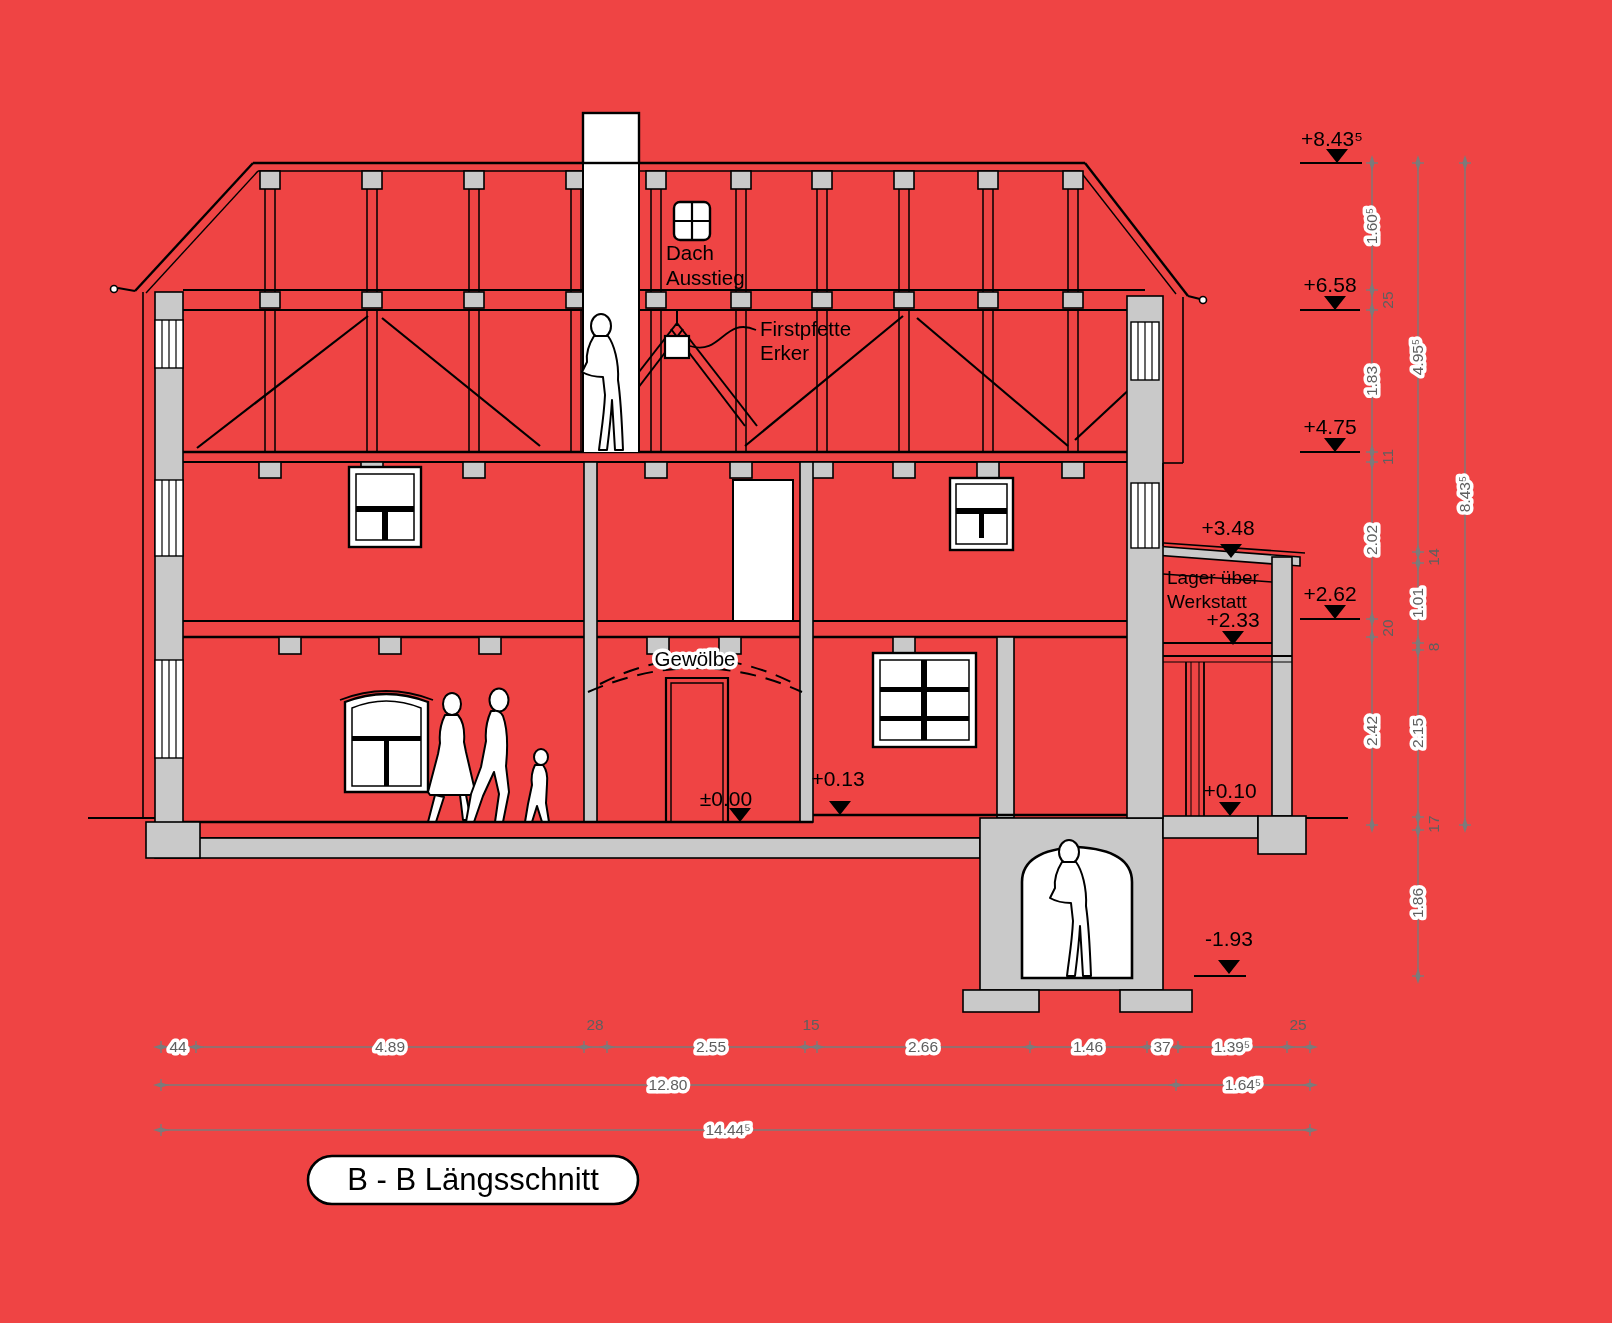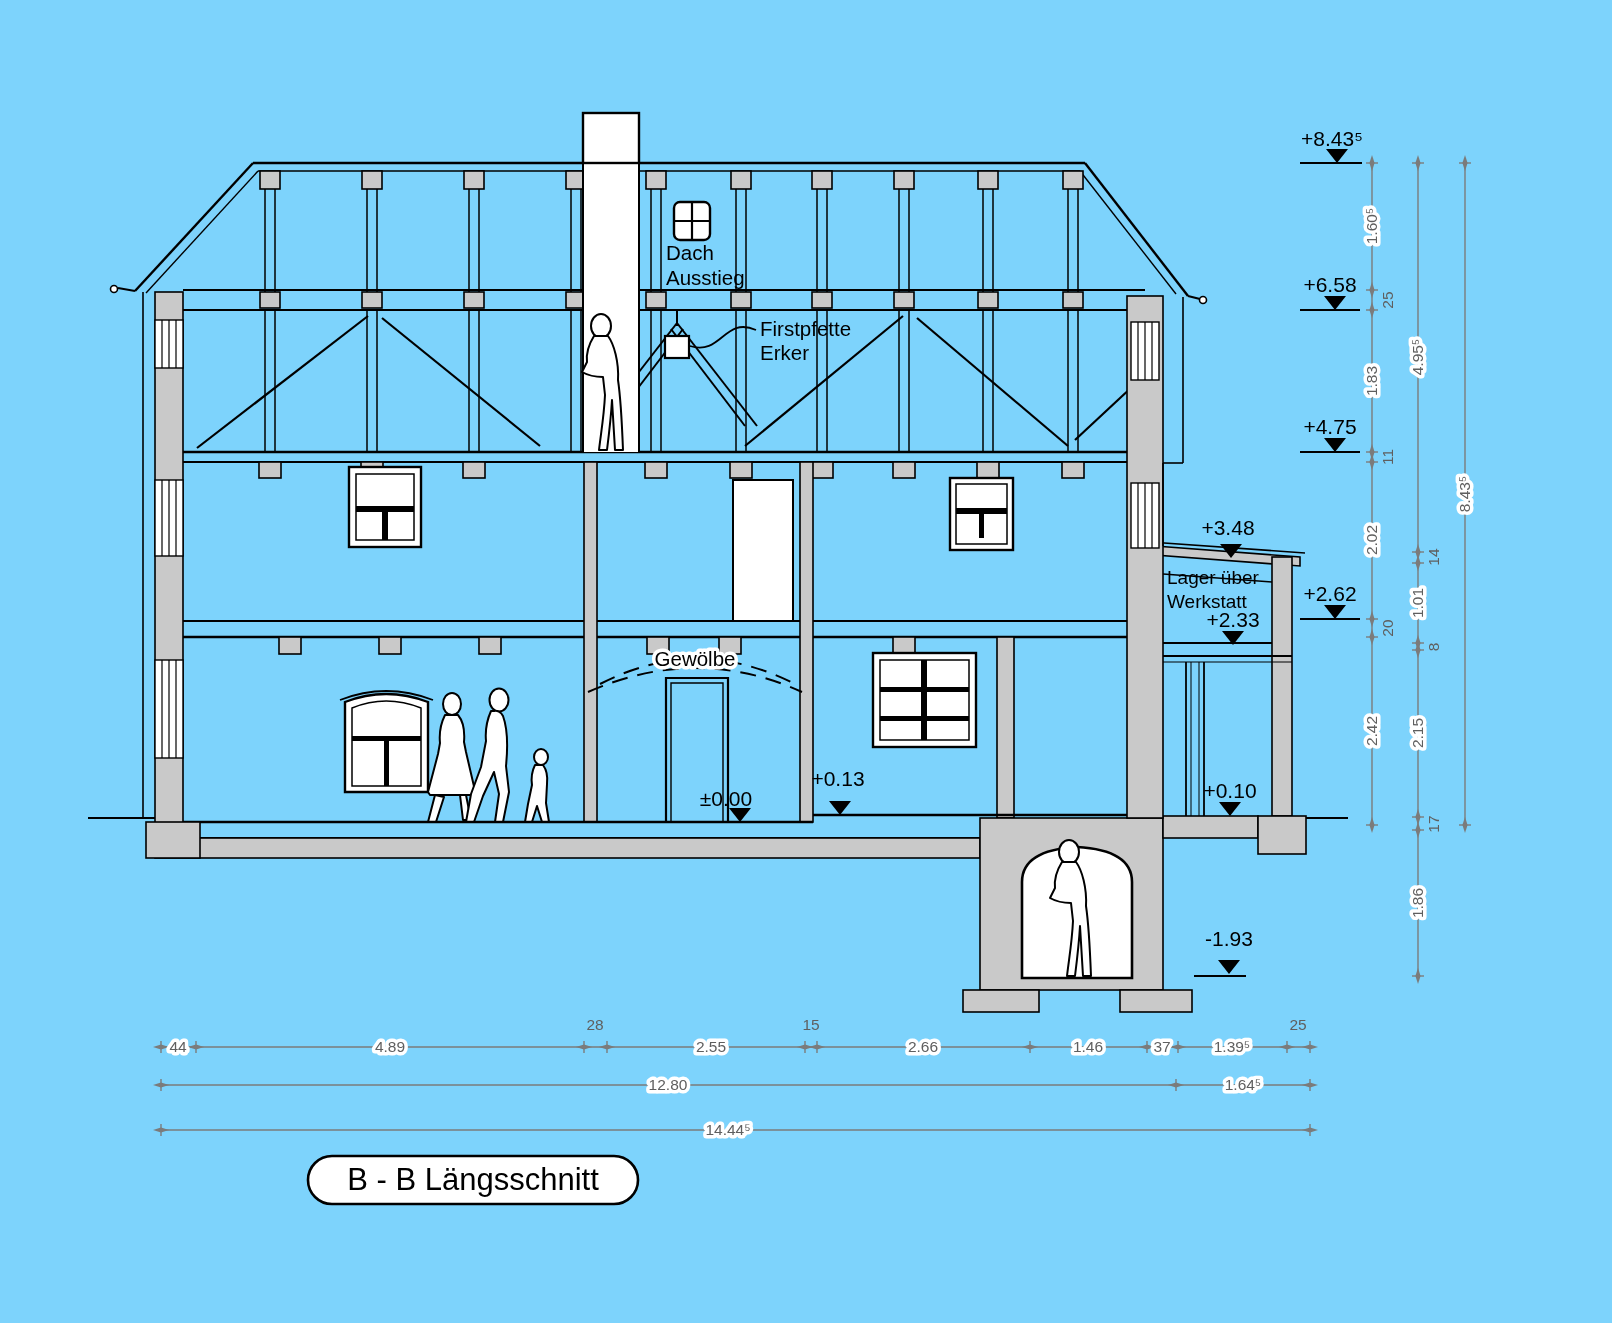--- a/index.html
+++ b/index.html
@@ -1,16 +1,16 @@
 <!DOCTYPE html>
 <html><head>
 <meta charset="utf-8">
 <style>
   html,body{margin:0;padding:0;background:#ffffff;}
-  .page{width:1612px;height:1323px;position:relative;background:#7dd3fc;overflow:hidden;}
+  .page{width:1612px;height:1323px;position:relative;background:#ef4444;overflow:hidden;}
   svg{display:block;}
   text{font-family:"Liberation Sans","DejaVu Sans",sans-serif;}
   .mtxt{font-size:21px;fill:#000;text-anchor:middle;}
   .lbl{font-size:20.5px;fill:#000;text-anchor:start;}
   .lbl-s{font-size:19px;fill:#000;text-anchor:start;}
   .dimtxt{font-size:15.5px;fill:#5f5f5f;text-anchor:middle;}
   .halo{paint-order:stroke;stroke:#ffffff;stroke-width:7px;stroke-linejoin:round;}
   .title-txt{font-size:31px;fill:#000;text-anchor:middle;}
   .bl{stroke:#000;fill:none;}
   .blf{stroke:#000;fill:#fff;}

